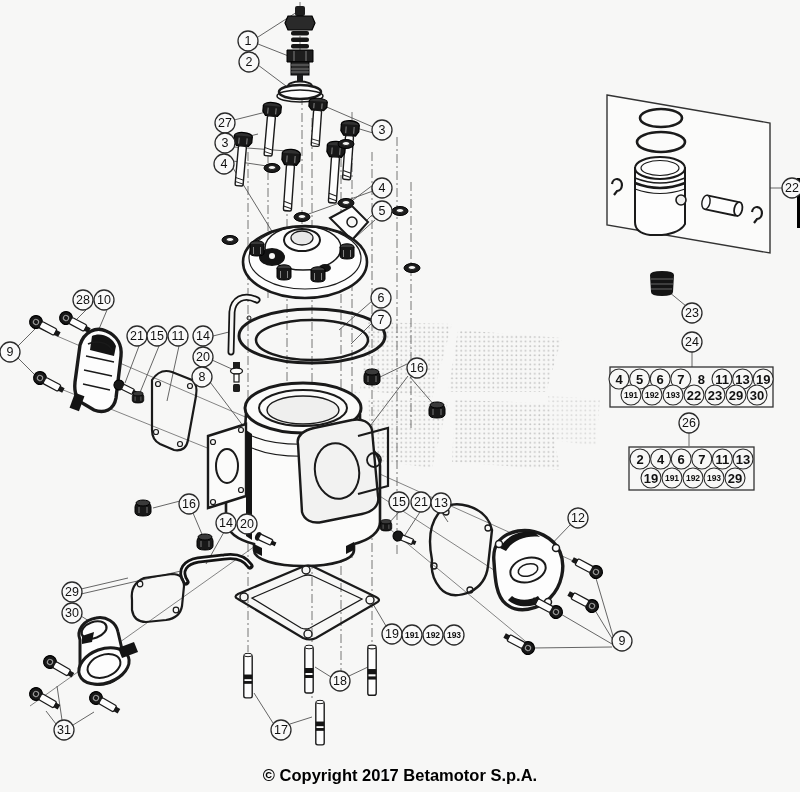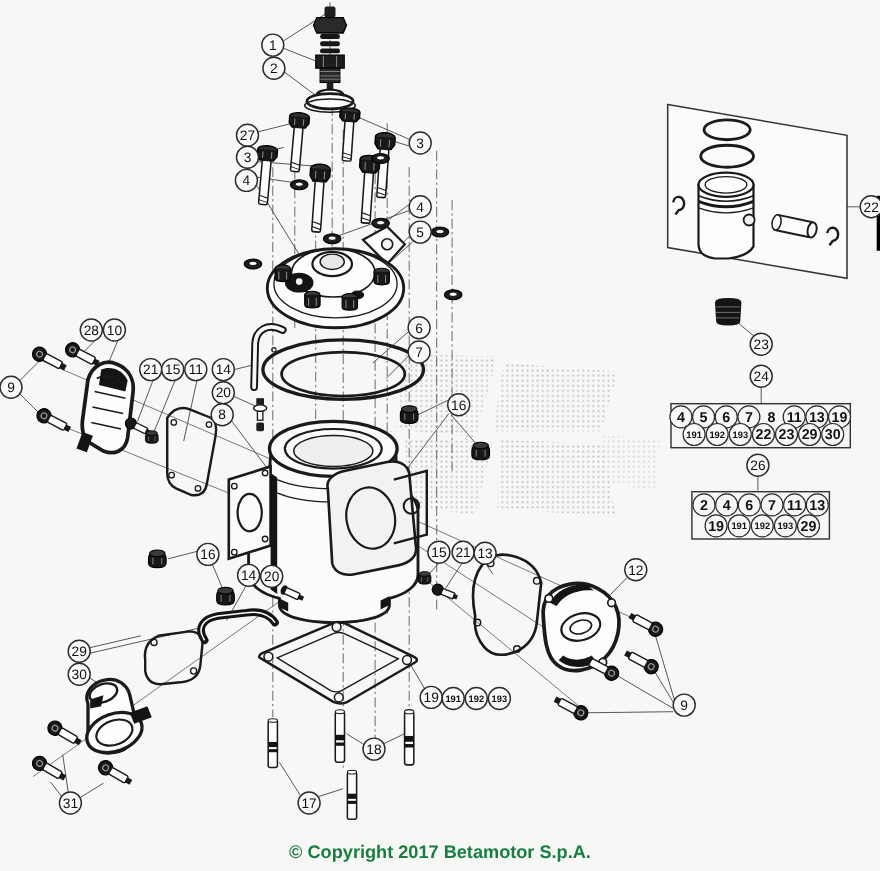--- a/index.html
+++ b/index.html
@@ -11,21 +11,21 @@
   .diag{stroke:#666;stroke-width:0.8;fill:none;}
   .p{stroke:#1a1a1a;fill:none;}
   .co{fill:#f9f9f9;stroke:#2b2b2b;stroke-width:1.3;}
   .cot{font:500 12.5px "Liberation Sans",sans-serif;text-anchor:middle;fill:#111;}
   .cot.sm{font:600 8.5px "Liberation Sans",sans-serif;}
   .kt{font:700 13px "Liberation Sans",sans-serif;text-anchor:middle;fill:#111;}
   .kt.sm{font:700 8.5px "Liberation Sans",sans-serif;}
   .kc{fill:#f7f7f6;stroke:#2b2b2b;stroke-width:1.1;}
   .kbox{fill:#f7f7f6;stroke:#333;stroke-width:1.3;}
   .copyright{position:absolute;left:0;right:0;top:766px;text-align:center;
-             font:600 16.5px "Liberation Sans",sans-serif;color:#15803d;}
+             font:600 16.5px "Liberation Sans",sans-serif;color:#000000;}
 </style>
 </head>
 <body>
 
 <div class="stage">
 
 <svg width="800" height="792" viewBox="0 0 800 792">
   <defs>
     <pattern id="ht" width="4.6" height="4.6" patternUnits="userSpaceOnUse">
       <circle cx="1.2" cy="1.2" r="0.95" fill="#8f8f8f"></circle>

